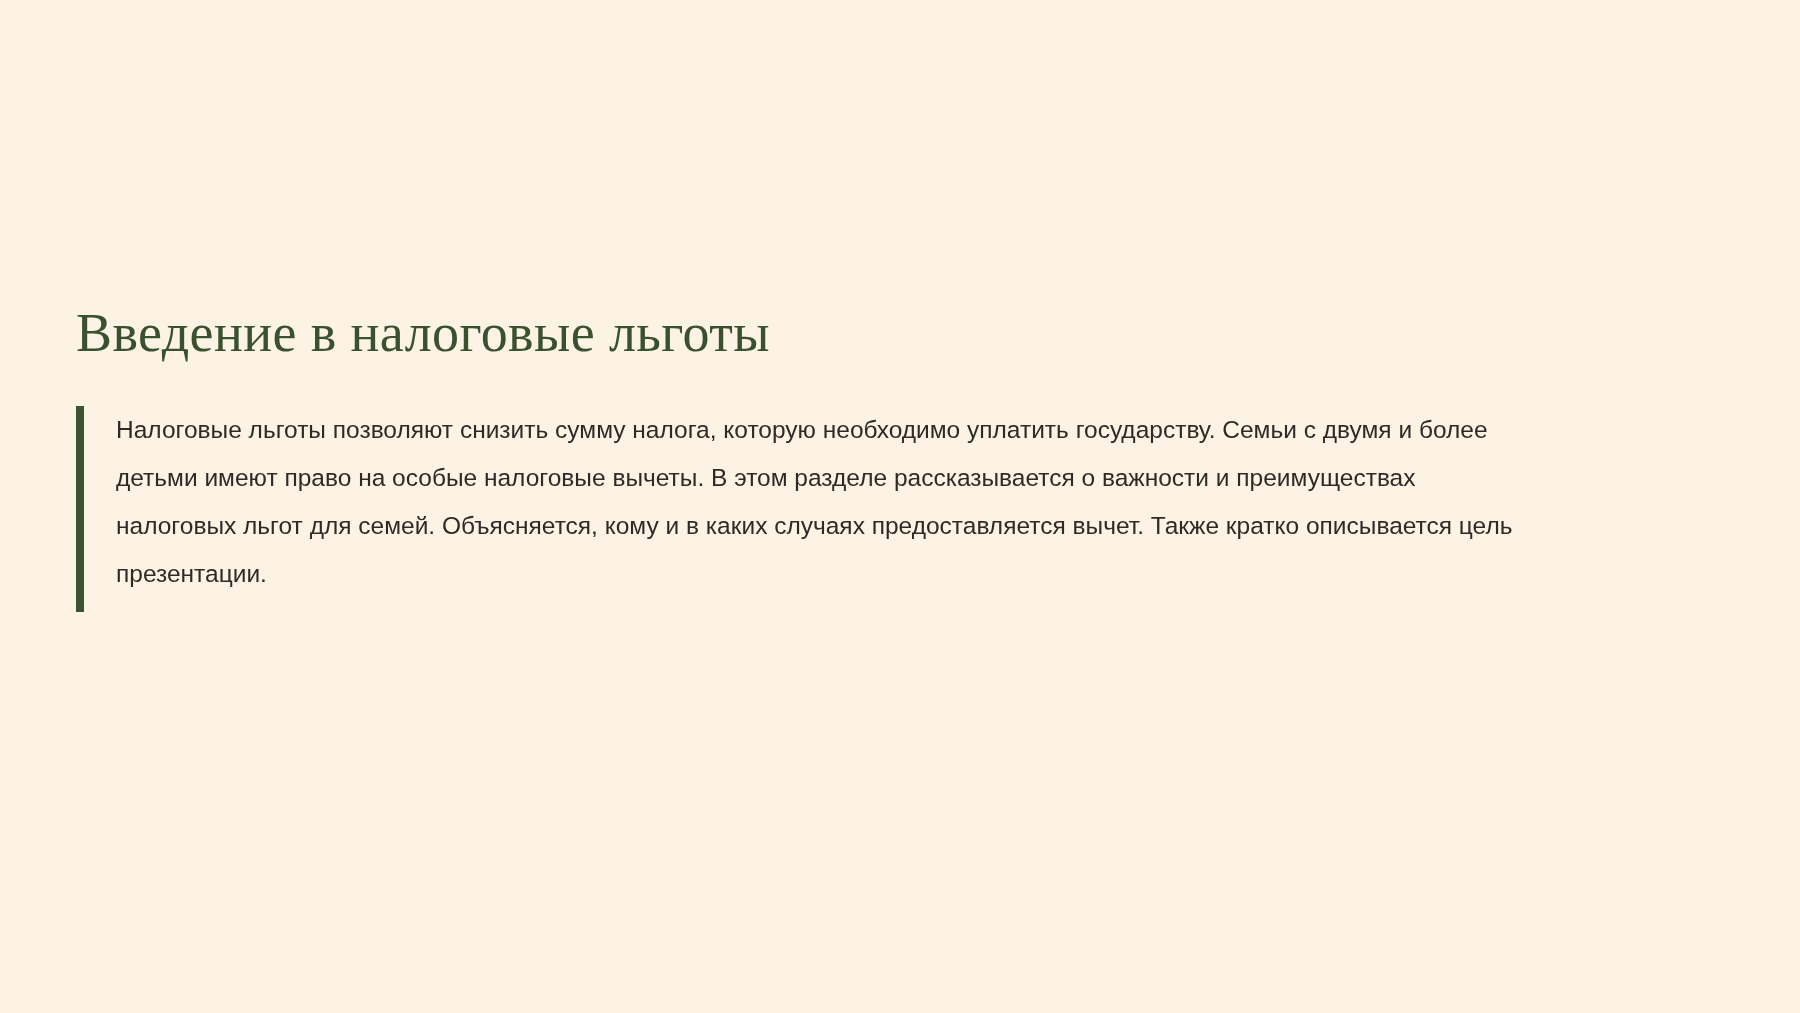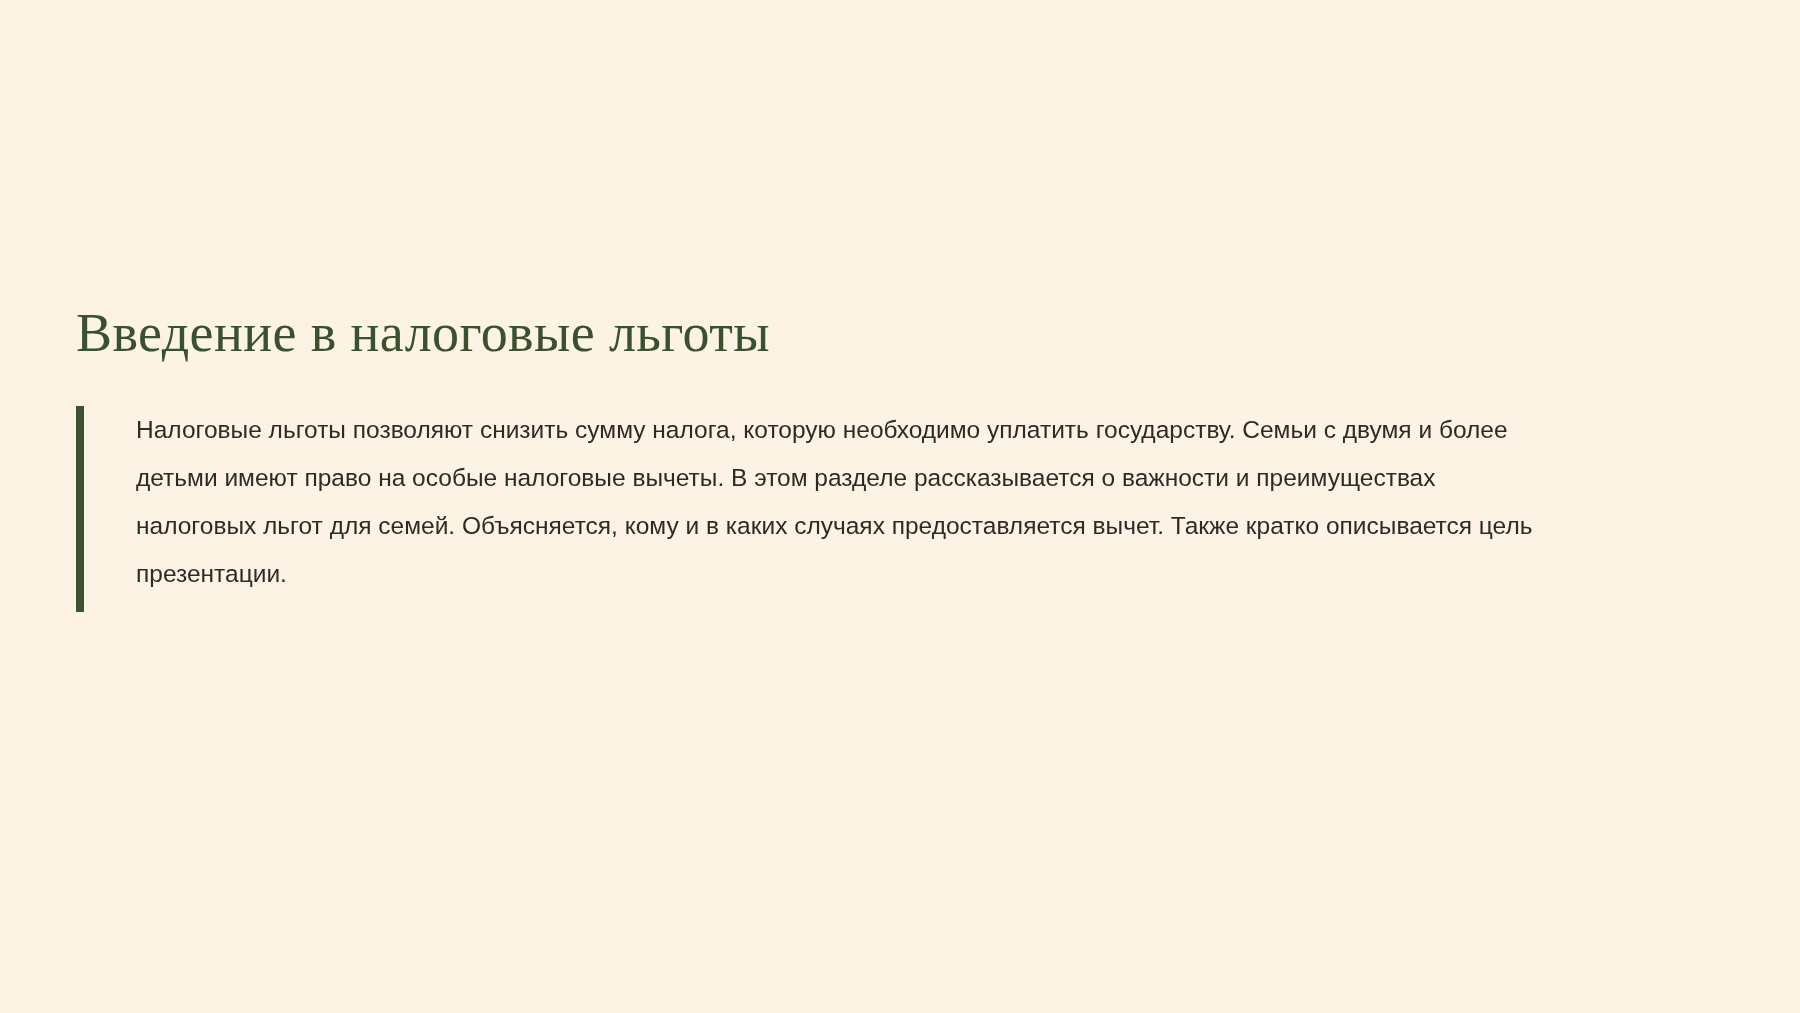--- a/index.html
+++ b/index.html
@@ -39,21 +39,21 @@
     font-size: 54px;
     line-height: 66px;
     letter-spacing: 0.4px;
     color: #3a5130;
     white-space: nowrap;
   }
 
   .body-block {
     position: relative;
     margin-top: 40px;
-    padding-left: 60px;
+    padding-left: 40px;
     min-height: 206px;
   }
 
   .accent-bar {
     position: absolute;
     left: 0;
     top: 0;
     width: 8px;
     height: 206px;
     background: #3b5330;

